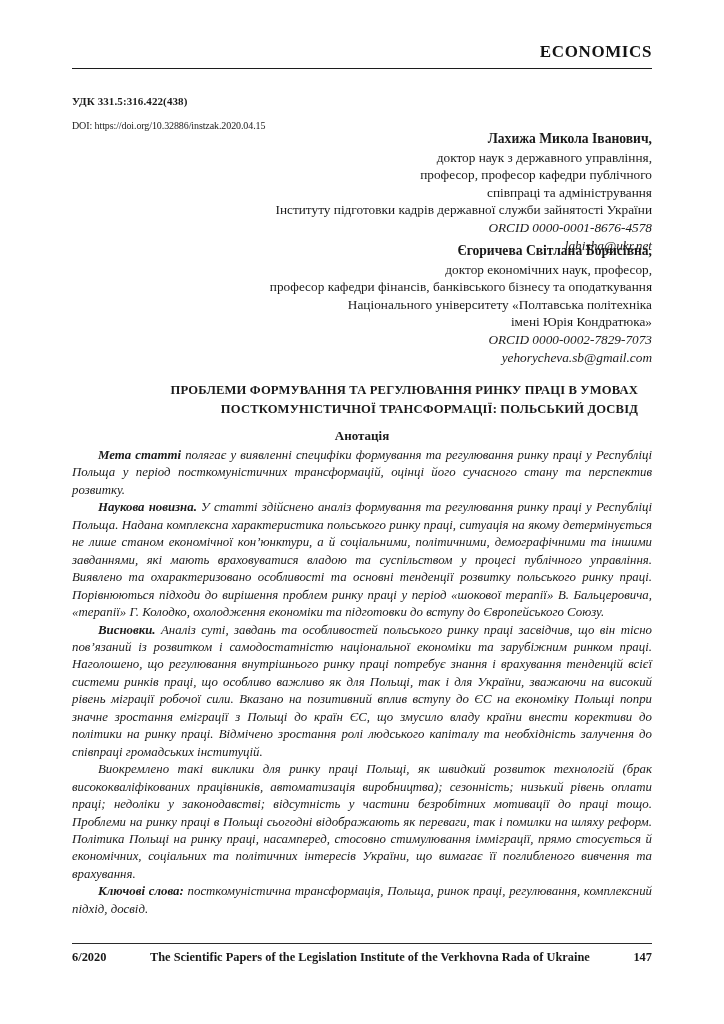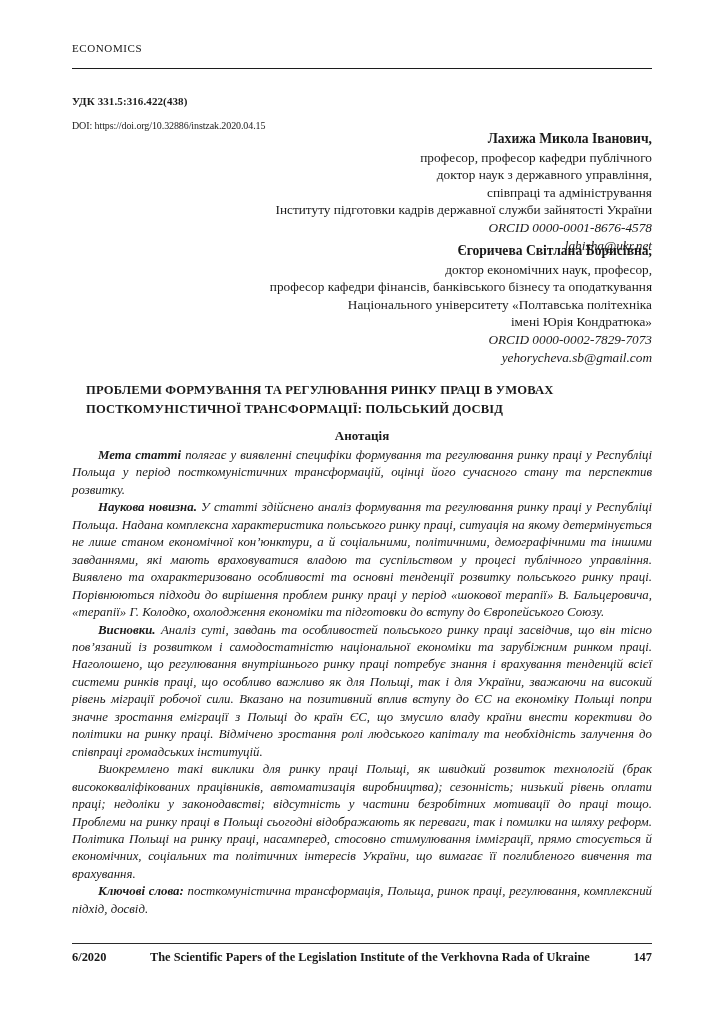--- a/index.html
+++ b/index.html
@@ -26,23 +26,24 @@
     padding: 0;
     overflow: hidden;
   }
 
   
   .running-head {
     position: absolute;
     left: 72px;
     top: 42px;
     width: 580px;
+    text-align: right;
     font-family: "Liberation Serif", "DejaVu Serif", serif;
-    font-weight: 400;
-    font-size: 11px;
+    font-weight: 700;
+    font-size: 17px;
     letter-spacing: 0.6px;
     color: #141414;
   }
   .head-rule {
     position: absolute;
     left: 72px;
     top: 68px;
     width: 580px;
     height: 0;
     border-top: 1.6px solid #1c1c1c;
@@ -92,21 +93,21 @@
     display: block;
     font-style: italic;
   }
 
   
   .article-title {
     position: absolute;
     left: 86px;
     top: 381px;
     width: 552px;
-    text-align: left;
+    text-align: right;
     font-weight: 700;
     font-size: 12.6px;
     line-height: 19px;
     letter-spacing: 0.15px;
   }
   .article-title .tline { display: block; }
 
   
   .abstract-heading {
     position: absolute;
@@ -174,22 +175,22 @@
   <div class="running-head">ECONOMICS</div>
 
   <div class="head-rule"></div>
 
   <div class="udc">УДК 331.5:316.422(438)</div>
 
   <div class="doi">DOI: https://doi.org/10.32886/instzak.2020.04.15</div>
 
   <div class="author-block first">
     <span class="author-name">Лахижа Микола Іванович,</span>
+    <span class="author-line">доктор наук з державного управління,</span>
     <span class="author-line">професор,  професор кафедри публічного</span>
-    <span class="author-line">доктор наук з державного управління,</span>
     <span class="author-line">співпраці та адміністрування</span>
     <span class="author-line">Інституту підготовки кадрів державної служби зайнятості України</span>
     <span class="author-orcid">ORCID 0000-0001-8676-4578</span>
     <span class="author-email">lahisha@ukr.net</span>
   </div>
 
   <div class="author-block second">
     <span class="author-name">Єгоричева Світлана Борисівна,</span>
     <span class="author-line">доктор економічних наук, професор,</span>
     <span class="author-line">професор кафедри фінансів, банківського бізнесу та оподаткування</span>

